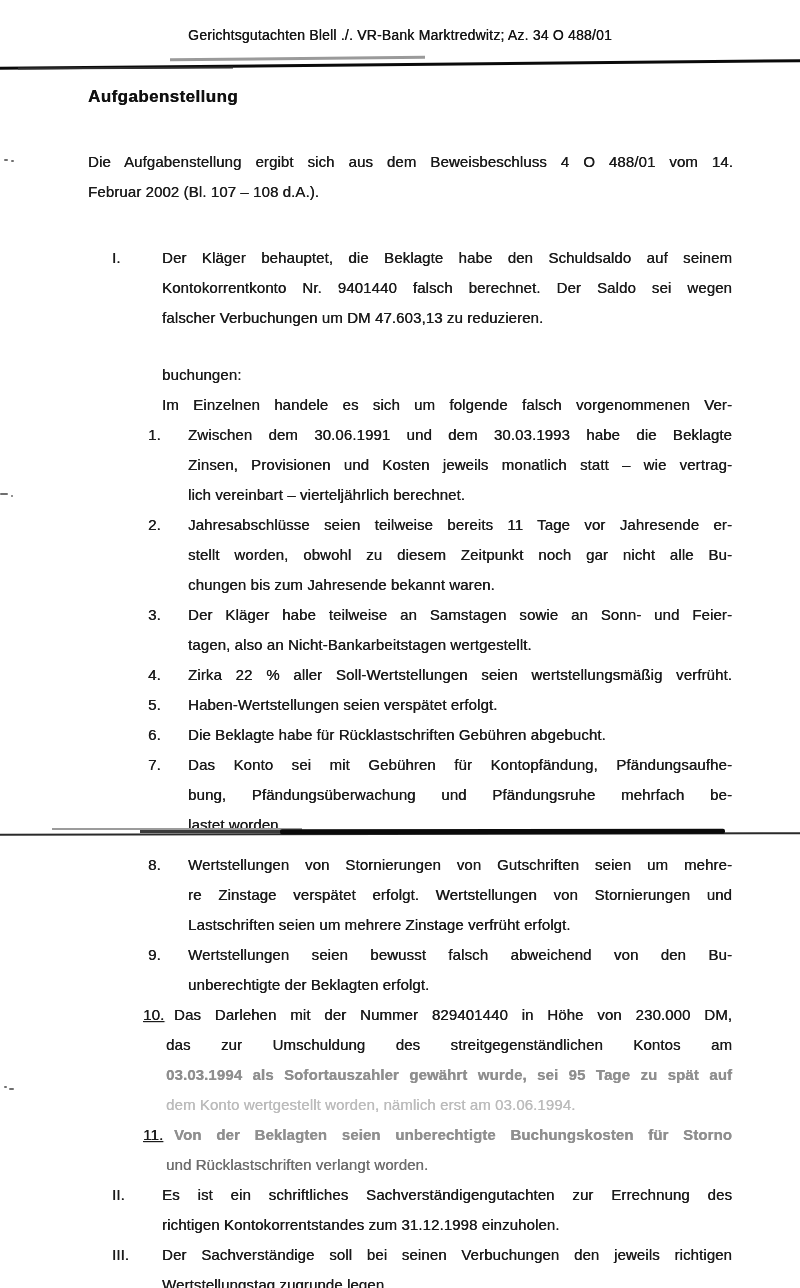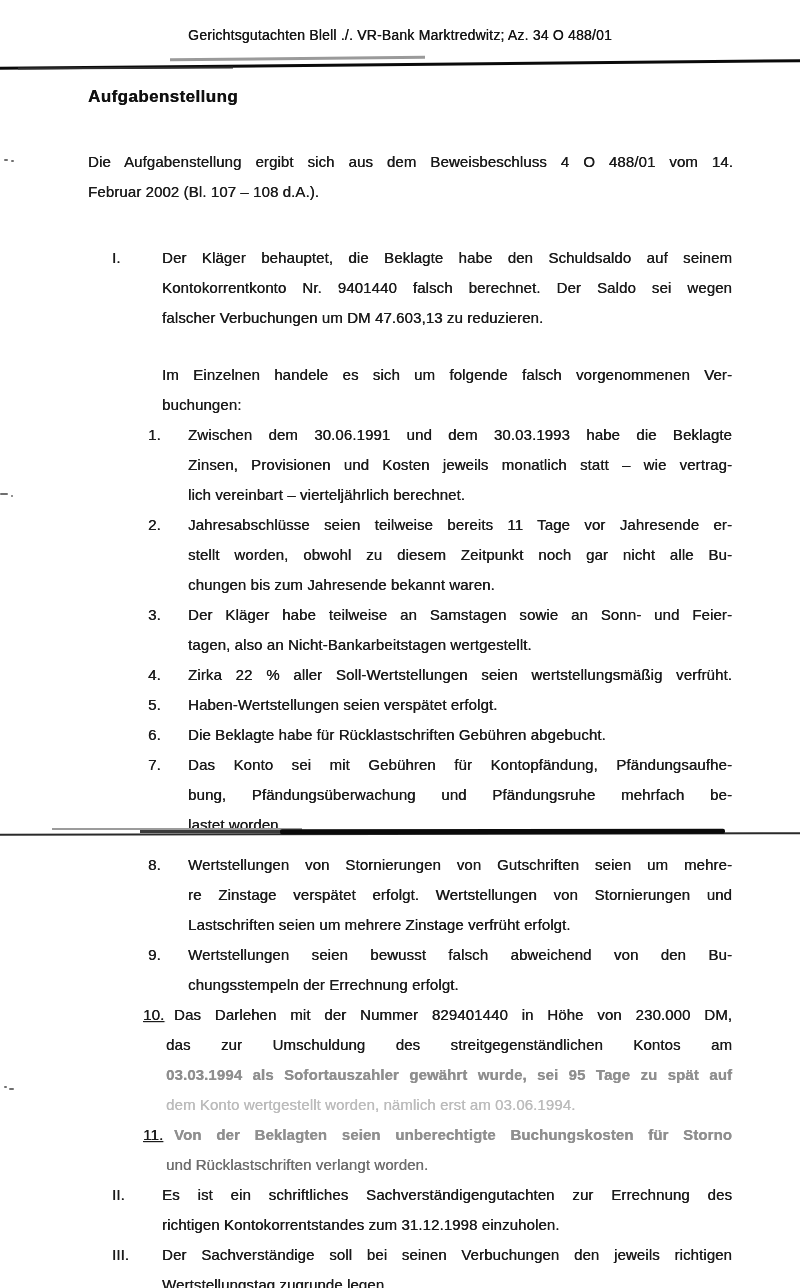--- a/index.html
+++ b/index.html
@@ -81,22 +81,22 @@
         <div class="line j">Die Aufgabenstellung ergibt sich aus dem Beweisbeschluss 4 O 488/01 vom 14.</div>
         <div class="line">Februar 2002 (Bl. 107 – 108 d.A.).</div>
       </div>
       <div class="block item roman" style="margin-top: 36px;">
         <span class="marker">I.</span>
         <div class="line j">Der Kläger behauptet, die Beklagte habe den Schuldsaldo auf seinem</div>
         <div class="line j">Kontokorrentkonto Nr. 9401440 falsch berechnet. Der Saldo sei wegen</div>
         <div class="line">falscher Verbuchungen um DM 47.603,13 zu reduzieren.</div>
       </div>
       <div class="block para roman" style="margin-top: 27px;">
+        <div class="line">buchungen:</div>
         <div class="line j">Im Einzelnen handele es sich um folgende falsch vorgenommenen Ver-</div>
-        <div class="line">buchungen:</div>
       </div>
       <div class="block item num">
         <span class="marker">1.</span>
         <div class="line j">Zwischen dem 30.06.1991 und dem 30.03.1993 habe die Beklagte</div>
         <div class="line j">Zinsen, Provisionen und Kosten jeweils monatlich statt – wie vertrag-</div>
         <div class="line">lich vereinbart – vierteljährlich berechnet.</div>
       </div>
       <div class="block item num">
         <span class="marker">2.</span>
         <div class="line j">Jahresabschlüsse seien teilweise bereits 11 Tage vor Jahresende er-</div>
@@ -128,21 +128,21 @@
       </div>
       <div class="block item num" style="margin-top: 10px;">
         <span class="marker">8.</span>
         <div class="line j">Wertstellungen von Stornierungen von Gutschriften seien um mehre-</div>
         <div class="line j">re Zinstage verspätet erfolgt. Wertstellungen von Stornierungen und</div>
         <div class="line">Lastschriften seien um mehrere Zinstage verfrüht erfolgt.</div>
       </div>
       <div class="block item num">
         <span class="marker">9.</span>
         <div class="line j">Wertstellungen seien bewusst falsch abweichend von den Bu-</div>
-        <div class="line">chungsstempeln der Errechnung erfolgt.</div>
+        <div class="line">unberechtigte der Beklagten erfolgt.</div>
       </div>
       <div class="block item num-wide">
         <span class="marker">10.</span>
         <div class="line j">Das Darlehen mit der Nummer 829401440 in Höhe von 230.000 DM,</div>
         <div class="line j">das zur Umschuldung des streitgegenständlichen Kontos am</div>
         <div class="line j tone-faded">03.03.1994 als Sofortauszahler gewährt wurde, sei 95 Tage zu spät auf</div>
         <div class="line tone-xfaded">dem Konto wertgestellt worden, nämlich erst am 03.06.1994.</div>
       </div>
       <div class="block item num-wide">
         <span class="marker">11.</span>

